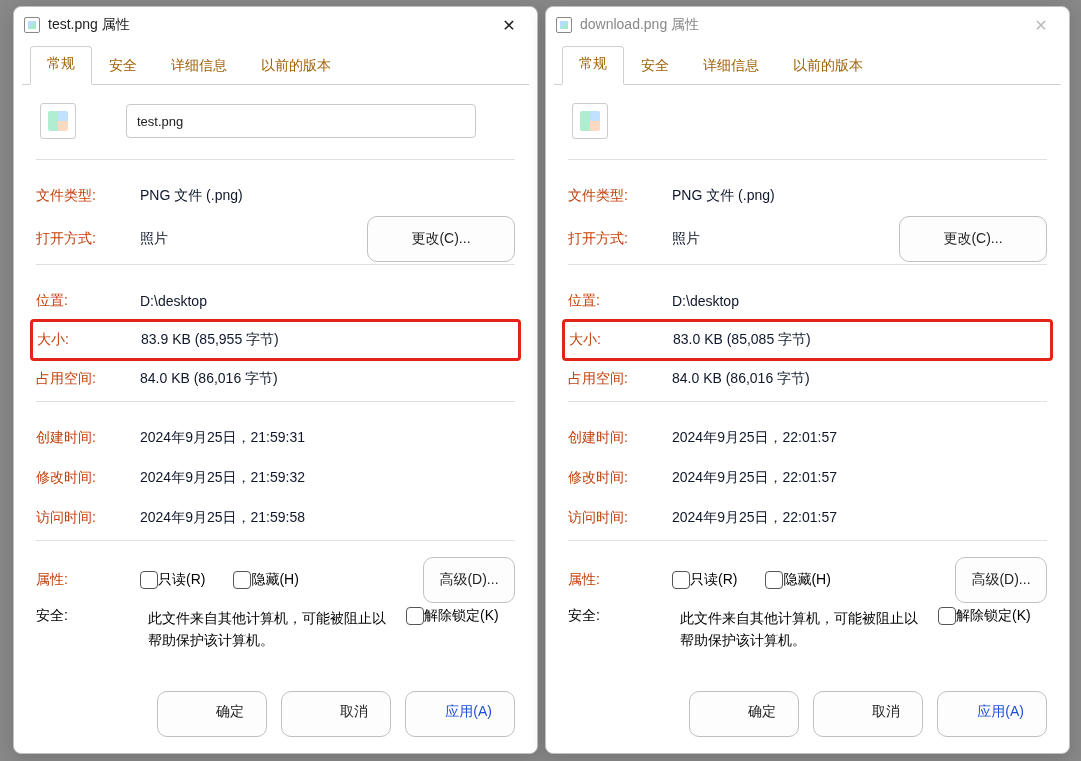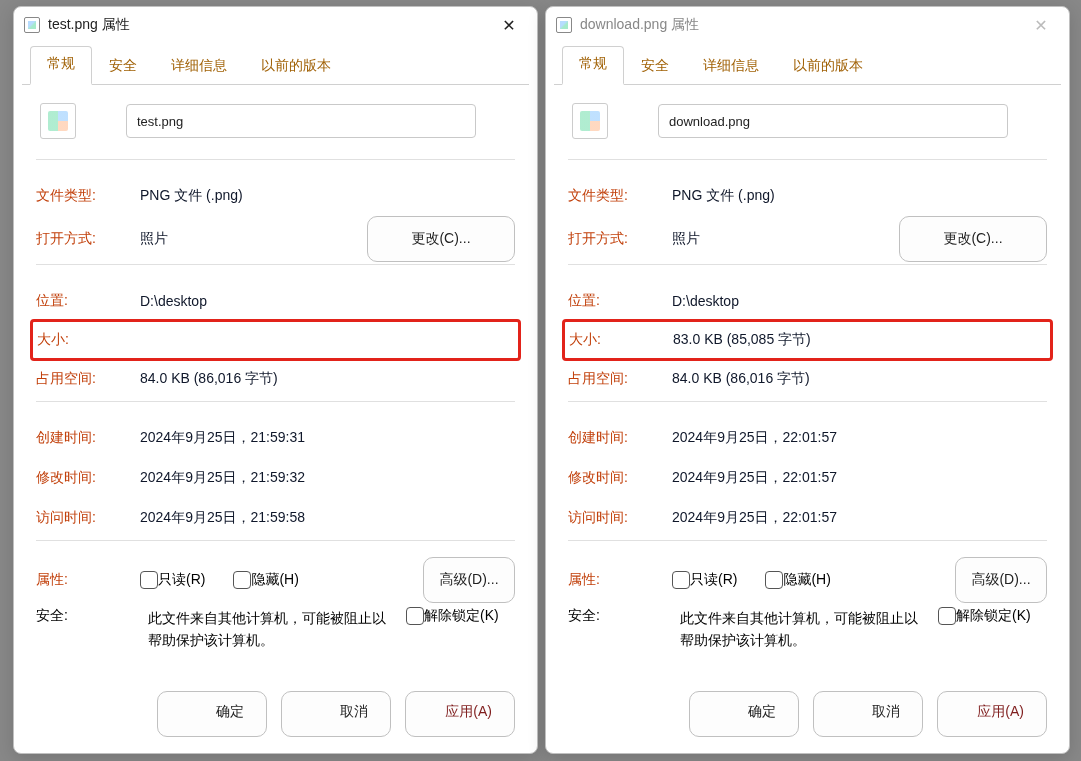--- a/index.html
+++ b/index.html
@@ -116,21 +116,21 @@
 
   .btn {
     min-width: 100px; height: 46px;
     border:1px solid #c0c0c0; border-radius:10px;
     background:#fdfdfd; color:#222;
     font-size:14px; cursor:pointer;
     display:inline-flex; align-items:center; justify-content:center;
     padding: 0 14px;
     font-family:inherit;
   }
-  .btn:disabled { color:#7f1d1d; cursor:default; }
+  .btn:disabled { color:#1d4ed8; cursor:default; }
   .btn.change { min-width: 148px; }
   .btn.adv { min-width: 92px; }
   .btn.footer { min-width: 110px; }
 
   .security-row { display:flex; align-items:flex-start; gap:8px; padding-top:4px; }
   .security-text { width: 250px; line-height:1.6; }
 
   .footer {
     display:flex; justify-content:flex-end; gap:14px;
     padding: 12px 22px 16px 22px;
@@ -177,20 +177,21 @@
     <hr class="sep">
 
     <div class="kv">
         <span class="k">位置:</span>
         <span class="v">D:\desktop</span>
       </div>
 
     <div class="highlight-border size-region">
       <div class="kv">
           <span class="k">大小:</span>
+          <span class="v">83.9 KB (85,955 字节)</span>
         </div>
     </div>
 
     <div class="kv">
         <span class="k">占用空间:</span>
         <span class="v">84.0 KB (86,016 字节)</span>
       </div>
     <hr class="sep">
 
     <div class="kv">
@@ -251,21 +252,20 @@
   <div class="tabbar">
     <div class="tab active">常规</div>
     <div class="tab">安全</div>
     <div class="tab">详细信息</div>
     <div class="tab">以前的版本</div>
   </div>
 
   <div class="content">
     <div class="file-row">
       <span class="file-icon-lg"></span>
-      <input class="filename-input" value="download.png" style="">
     </div>
     <hr class="sep">
 
     <div class="kv">
         <span class="k">文件类型:</span>
         <span class="v">PNG 文件 (.png)</span>
       </div>
     <div class="kv">
       <span class="k">打开方式:</span>
       <span class="v">照片</span>

